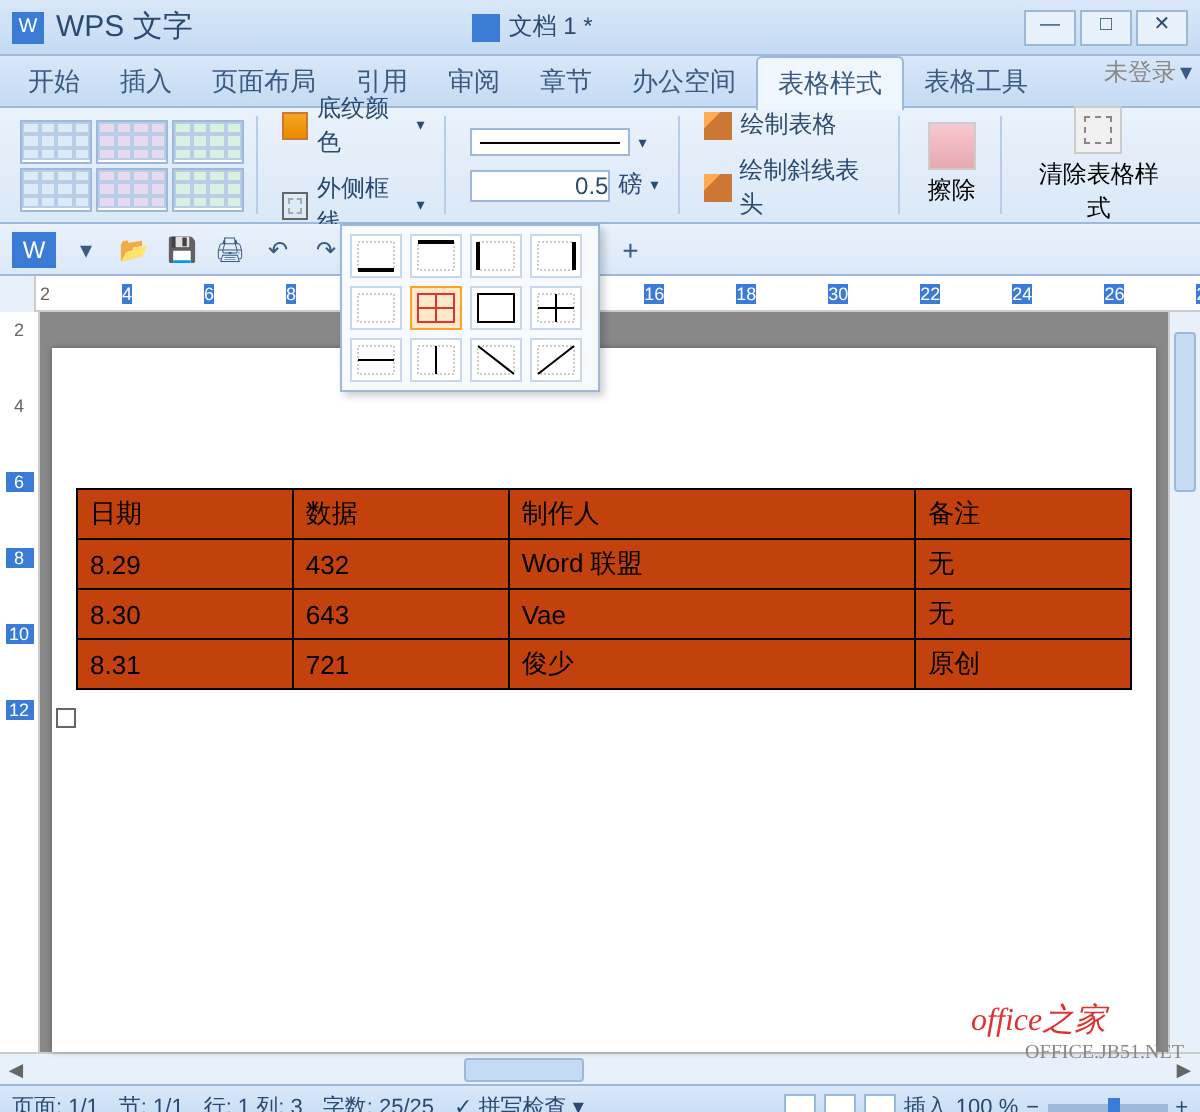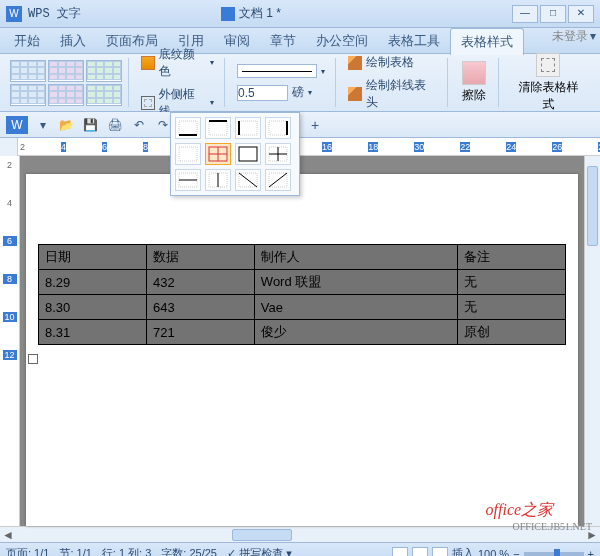--- a/index.html
+++ b/index.html
@@ -1,19 +1,19 @@
 <!DOCTYPE html>
 <html><head>
 <meta charset="utf-8">
 <style>
 * { box-sizing: border-box; margin: 0; padding: 0; }
 body { font-family: "Microsoft YaHei", SimSun, sans-serif; font-size: 12px; background: #fff; width: 600px; height: 556px; overflow: hidden; position: relative; }
 .titlebar { background: linear-gradient(#d9e7f9,#c4dbf3); height: 28px; display: flex; align-items: center; padding: 0 6px; border-bottom: 1px solid #9db8d9; }
 .app-icon { width: 16px; height: 16px; background: #3a7bd5; color: #fff; font-size: 10px; text-align: center; line-height: 16px; margin-right: 6px; }
-.app-name { color: #2b4a72; font-size: 12px; font-family: Liberation Mono, monospace; }
+.app-name { color: #2b4a72; font-size: 15px; }
 .doc-name { margin-left: 140px; color: #2b4a72; display: flex; align-items: center; gap: 4px; }
 .doc-icon { width: 14px; height: 14px; background: #3a7bd5; display: inline-block; }
 .win-controls { margin-left: auto; display: flex; gap: 2px; }
 .win-btn { width: 26px; height: 18px; border: 1px solid #9db8d9; background: #e8f0fa; text-align: center; line-height: 14px; font-size: 10px; color: #2b4a72; }
 .menubar { background: linear-gradient(#d9e7f9,#c4dbf3); height: 26px; display: flex; align-items: flex-start; padding: 0 4px; border-bottom: 1px solid #9db8d9; }
 .tab { padding: 4px 10px; color: #3a5a82; font-size: 13px; cursor: pointer; }
 .tab.active { background: #f0f6fd; border: 1px solid #9db8d9; border-bottom: none; border-radius: 3px 3px 0 0; }
 .login { margin-left: auto; color: #888; padding: 0 0; }
 .login-arrow { color: #3a5a82; margin-left: 2px; }
 .ribbon { background: linear-gradient(#eaf2fb,#dae8f7); height: 58px; display: flex; border-bottom: 1px solid #9db8d9; padding: 4px; gap: 2px; }
@@ -21,21 +21,21 @@
 .style-grid { display: grid; grid-template-columns: repeat(3, 36px); gap: 2px; }
 .style-cell { width: 36px; height: 22px; border: 1px solid #9db8d9; background: #fff; display: grid; grid-template-columns: repeat(4,1fr); grid-template-rows: repeat(3,1fr); }
 .style-cell div { border: 0.5px solid #b8cde6; }
 .style-cell.c1 div { background: #dce9f6; }
 .style-cell.c2 div { background: #e8d8f0; }
 .style-cell.c3 div { background: #d8f0e0; }
 .ribbon-btn { display: flex; align-items: center; gap: 4px; padding: 2px 4px; color: #2b4a72; }
 .ribbon-btn .dd { color: #2b4a72; font-size: 8px; }
 .line-sample { width: 80px; height: 14px; border: 1px solid #9db8d9; background: #fff; position: relative; }
 .line-sample::after { content: ""; position: absolute; left: 4px; right: 4px; top: 50%; border-top: 1px solid #000; }
-.weight-box { width: 51px; height: 16px; border: 1px solid #9db8d9; background: #fff; text-align: left; line-height: 14px; }
+.weight-box { width: 70px; height: 16px; border: 1px solid #9db8d9; background: #fff; text-align: right; line-height: 14px; }
 .big-btn { text-align: center; padding: 0 6px; }
 .big-icon { width: 24px; height: 24px; margin: 0 auto 2px; border: 1px solid #ccc; background: #fff; position: relative; }
 .big-icon.eraser { background: linear-gradient(#f8c8d0,#e8a8b0); }
 .big-icon.tools { background: #f0f0f0; }
 .big-icon.tools::after { content: ""; position: absolute; inset: 4px; border: 1px dashed #888; }
 .pencil-icon { width: 14px; height: 14px; background: linear-gradient(135deg,#fa5 30%,#c73 30%); display: inline-block; }
 .qat { background: linear-gradient(#eaf2fb,#dae8f7); height: 26px; display: flex; align-items: center; padding: 0 6px; gap: 6px; border-bottom: 1px solid #9db8d9; position: relative; }
 .qat-btn { width: 18px; height: 18px; display: flex; align-items: center; justify-content: center; font-size: 12px; color: #3a5a82; }
 .qat-sep { width: 1px; height: 18px; background: #b8cde6; }
 .file-tab { background: #fff; border: 1px solid #9db8d9; padding: 2px 10px; display: flex; align-items: center; gap: 4px; margin-left: 10px; }
@@ -50,21 +50,21 @@
 .ruler-corner { width: 18px; height: 18px; background: #e8f0fa; border-right: 1px solid #ccc; position: absolute; left: 0; }
 .ruler span { display: inline-block; width: 12px; text-align: center; }
 .ruler span.sel { background: #3a7bd5; color: #fff; }
 .doc-area { display: flex; height: 370px; background: #888; }
 .vruler { width: 20px; background: #fff; border-right: 1px solid #ccc; display: flex; flex-direction: column; align-items: center; font-size: 9px; color: #666; padding-top: 4px; gap: 14px; }
 .vruler span.sel { background: #3a7bd5; color: #fff; width: 14px; text-align: center; }
 .paper { background: #fff; margin: 18px 6px 0 6px; flex: 1; padding: 70px 12px 12px 12px; position: relative; box-shadow: 0 0 3px rgba(0,0,0,0.3); }
 .vscroll { width: 16px; background: #e8f0fa; border-left: 1px solid #ccc; position: relative; }
 .vscroll-thumb { position: absolute; top: 10px; left: 2px; right: 2px; height: 80px; background: #c4dbf3; border: 1px solid #9db8d9; border-radius: 2px; }
 .data-table { width: 100%; border-collapse: collapse; }
-.data-table th, .data-table td { border: 1px solid #000; padding: 3px 6px; background: #737373; font-weight: normal; text-align: left; font-size: 13px; }
+.data-table th, .data-table td { border: 1px solid #000; padding: 3px 6px; background: #c2410c; font-weight: normal; text-align: left; font-size: 13px; }
 .handle { width: 10px; height: 10px; border: 1px solid #666; position: absolute; left: 2px; top: 180px; background: #fff; }
 .hscroll { height: 16px; background: #e8f0fa; border-top: 1px solid #ccc; display: flex; align-items: center; }
 .hscroll-arrow { width: 16px; text-align: center; color: #666; }
 .hscroll-track { flex: 1; position: relative; height: 12px; }
 .hscroll-thumb { position: absolute; left: 38%; width: 60px; top: 0; bottom: 0; background: #c4dbf3; border: 1px solid #9db8d9; border-radius: 2px; }
 .statusbar { background: linear-gradient(#d9e7f9,#c4dbf3); height: 22px; display: flex; align-items: center; padding: 0 6px; gap: 10px; color: #2b4a72; font-size: 11px; border-top: 1px solid #9db8d9; }
 .status-right { margin-left: auto; display: flex; align-items: center; gap: 4px; }
 .view-btn { width: 16px; height: 14px; border: 1px solid #9db8d9; background: #fff; }
 .zoom-slider { width: 60px; height: 4px; background: #9db8d9; position: relative; }
 .zoom-slider::after { content: ""; position: absolute; left: 50%; top: -3px; width: 6px; height: 10px; background: #3a7bd5; }
@@ -92,22 +92,22 @@
 </div>
 
 <div class="menubar">
   <div class="tab">开始</div>
   <div class="tab">插入</div>
   <div class="tab">页面布局</div>
   <div class="tab">引用</div>
   <div class="tab">审阅</div>
   <div class="tab">章节</div>
   <div class="tab">办公空间</div>
+  <div class="tab active">表格样式</div>
   <div class="tab">表格工具</div>
-  <div class="tab active">表格样式</div>
   <span class="login"><span>未登录</span><span class="login-arrow">▾</span></span>
 </div>
 
 <div class="ribbon">
   <div class="ribbon-group">
     <div class="style-grid">
       <div class="style-cell c1">
           <div></div>
           <div></div>
           <div></div>

